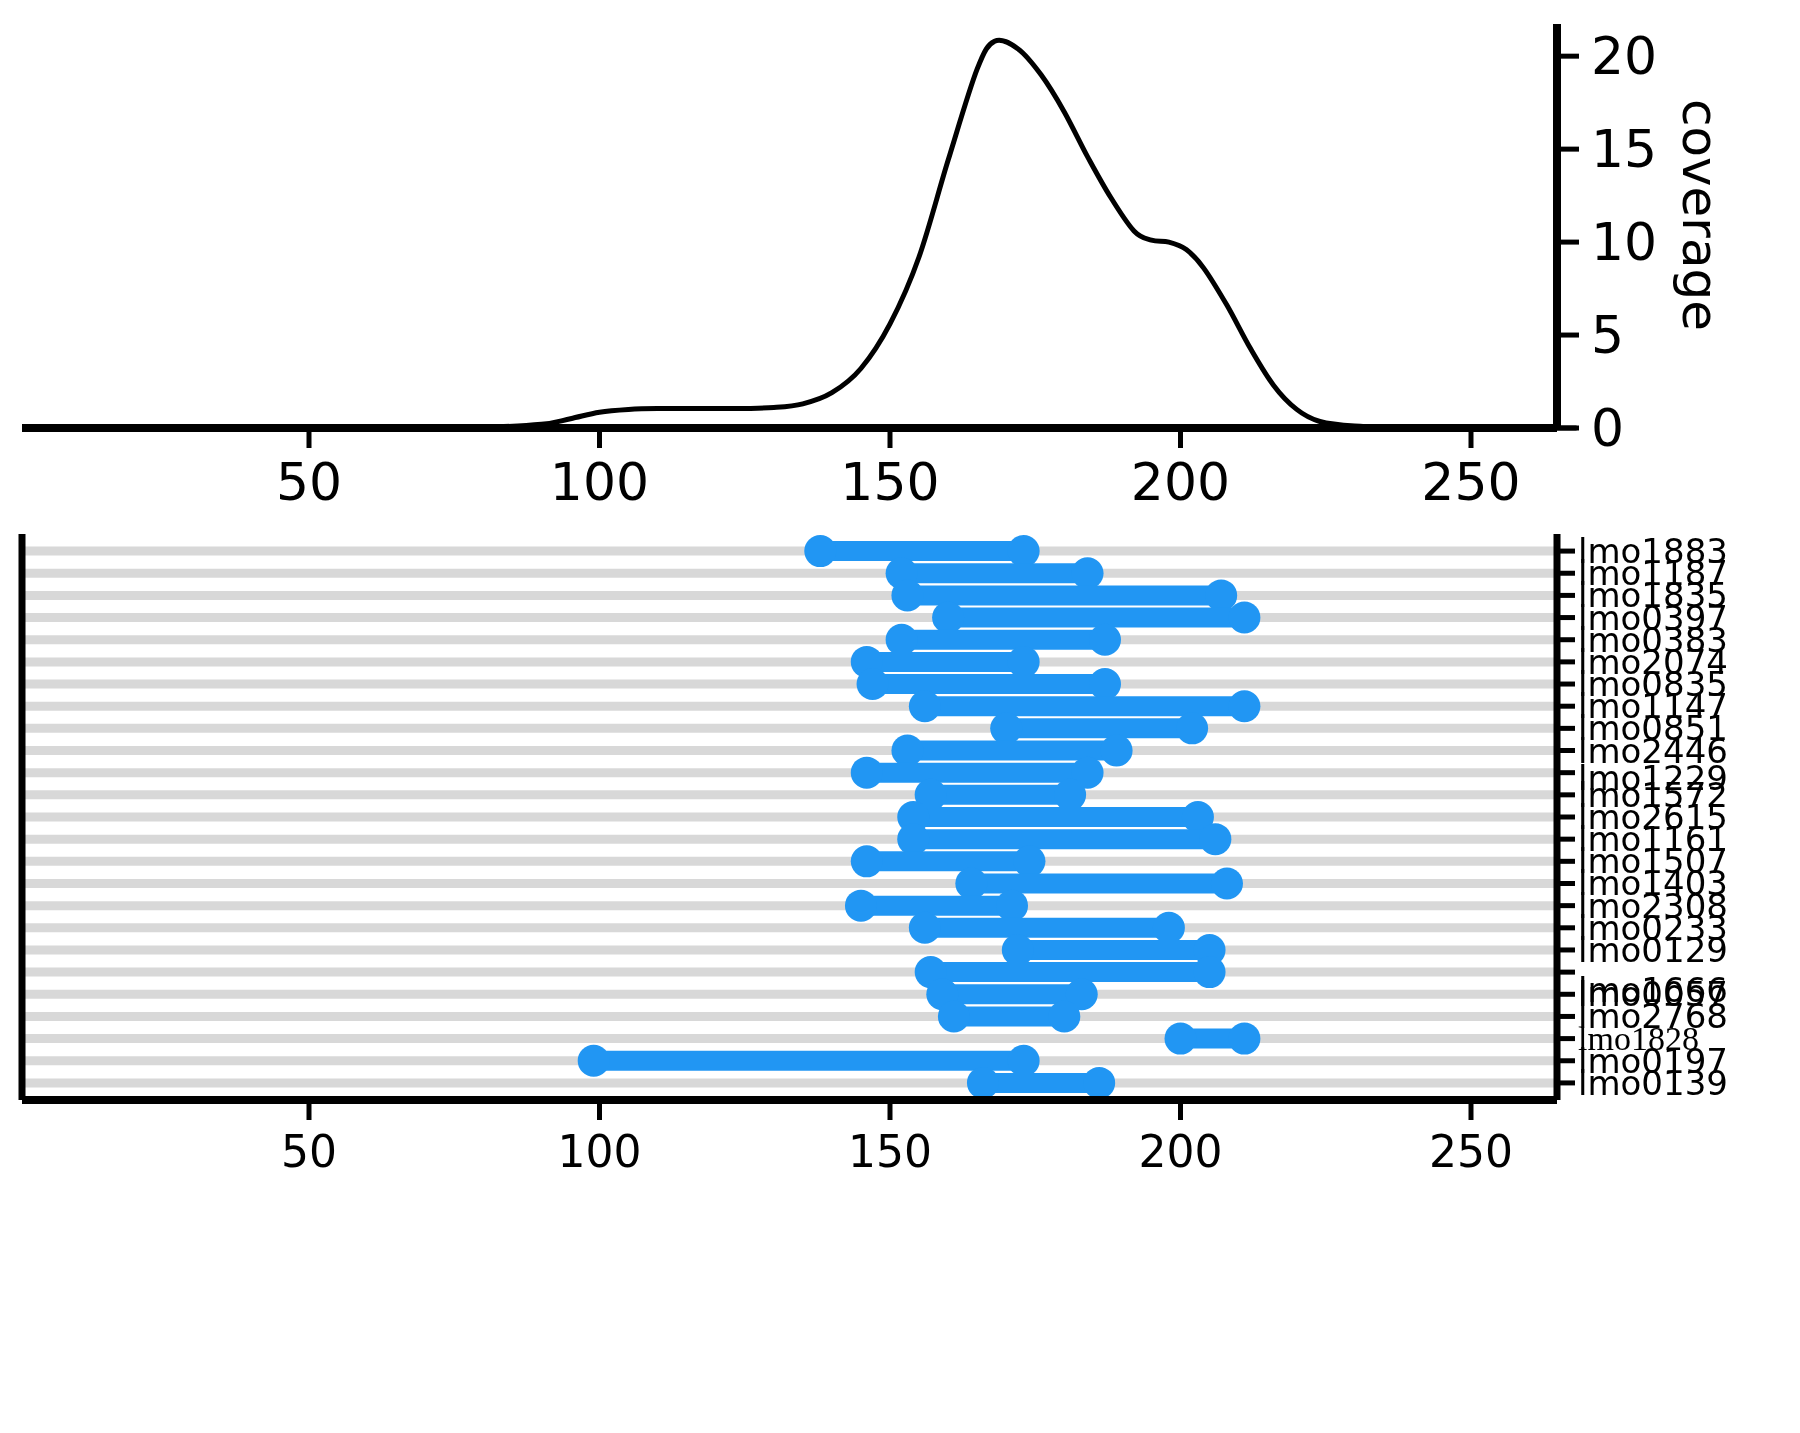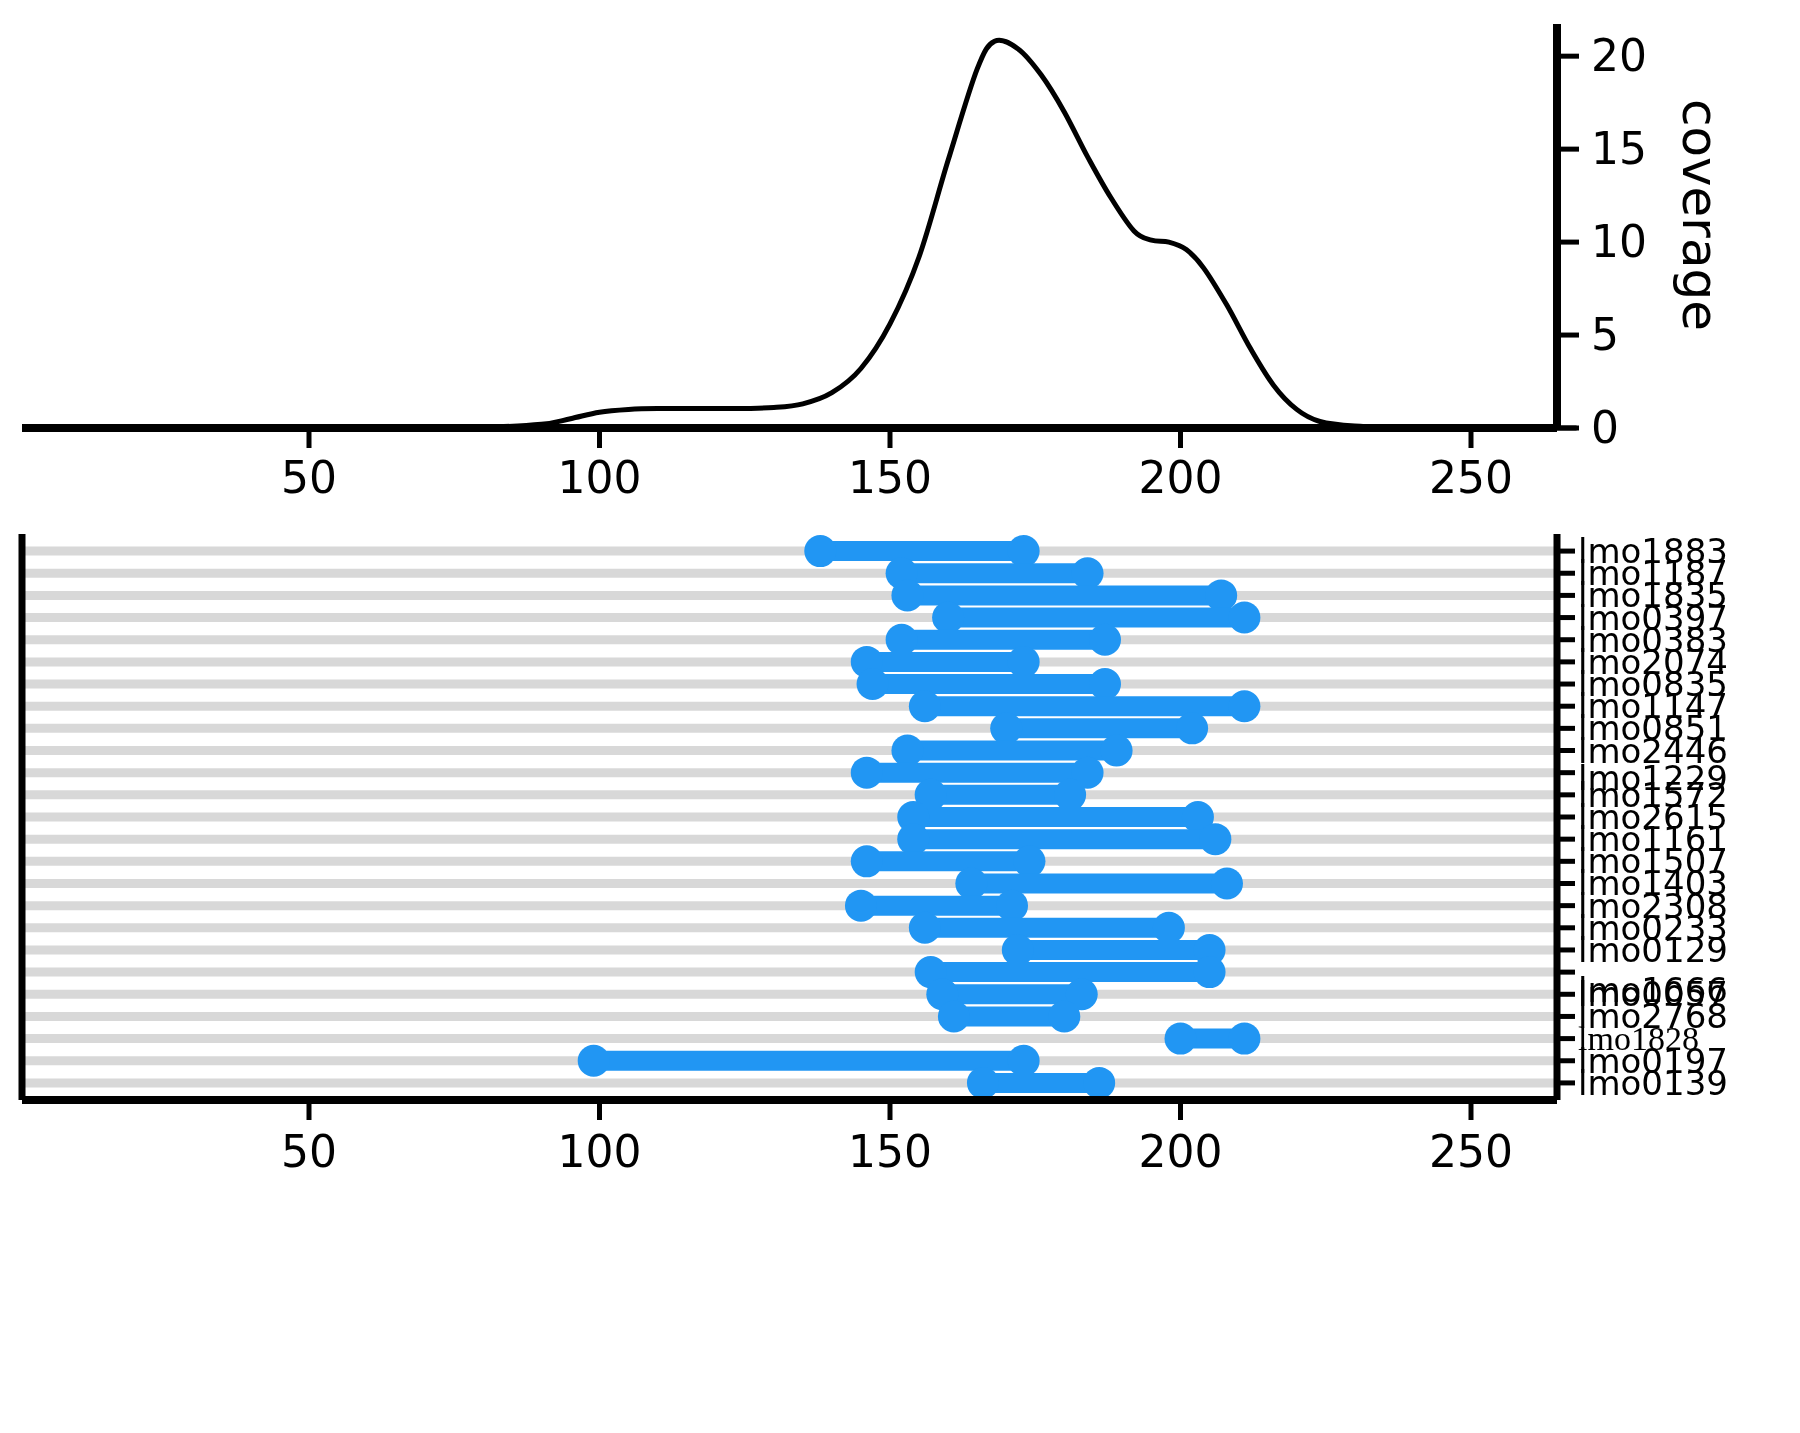--- a/index.html
+++ b/index.html
@@ -28,21 +28,21 @@
     width: 1800px;
     height: 500px;
   }
   #top-plot-svg {
     position: absolute;
     left: 0;
     top: 0;
   }
   .tick-label {
     position: absolute;
-    font-size: 44px;
+    font-size: 52px;
     line-height: 1;
     color: #000;
     white-space: nowrap;
   }
   .tick-label.x {
     transform: translateX(-50%);
   }
   .tick-label.y-right {
     transform: translateY(-50%);
   }

